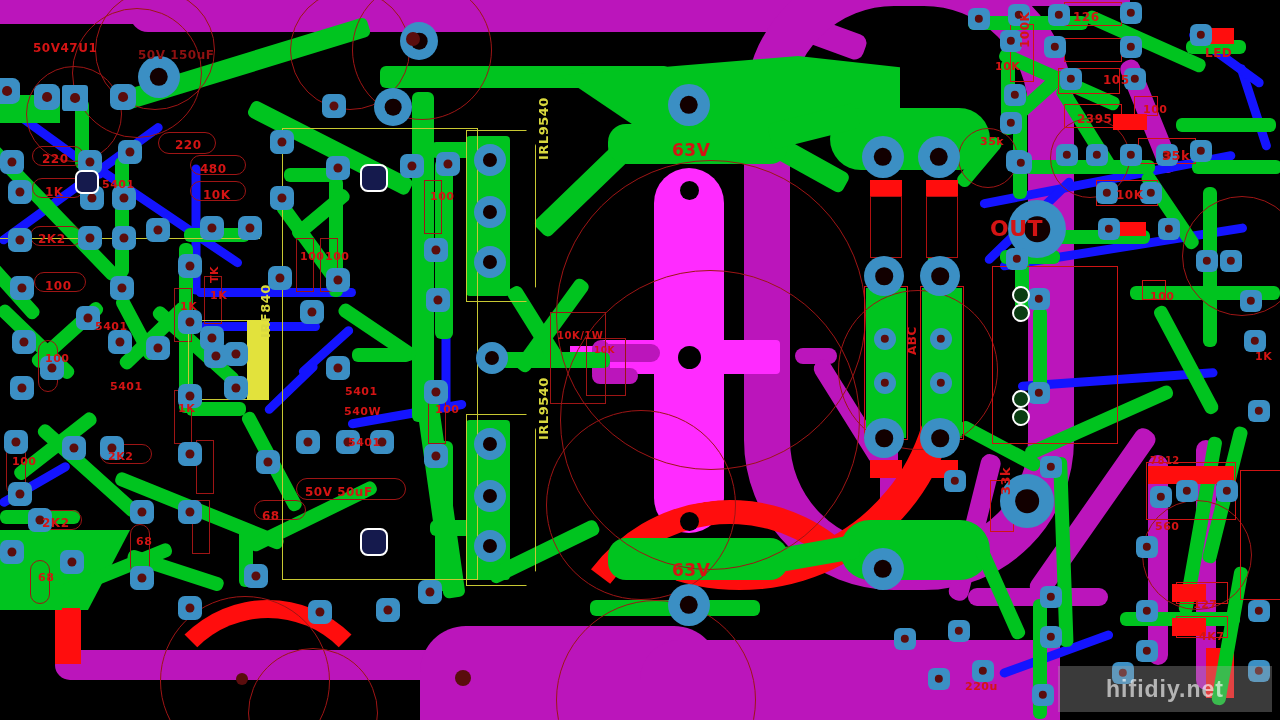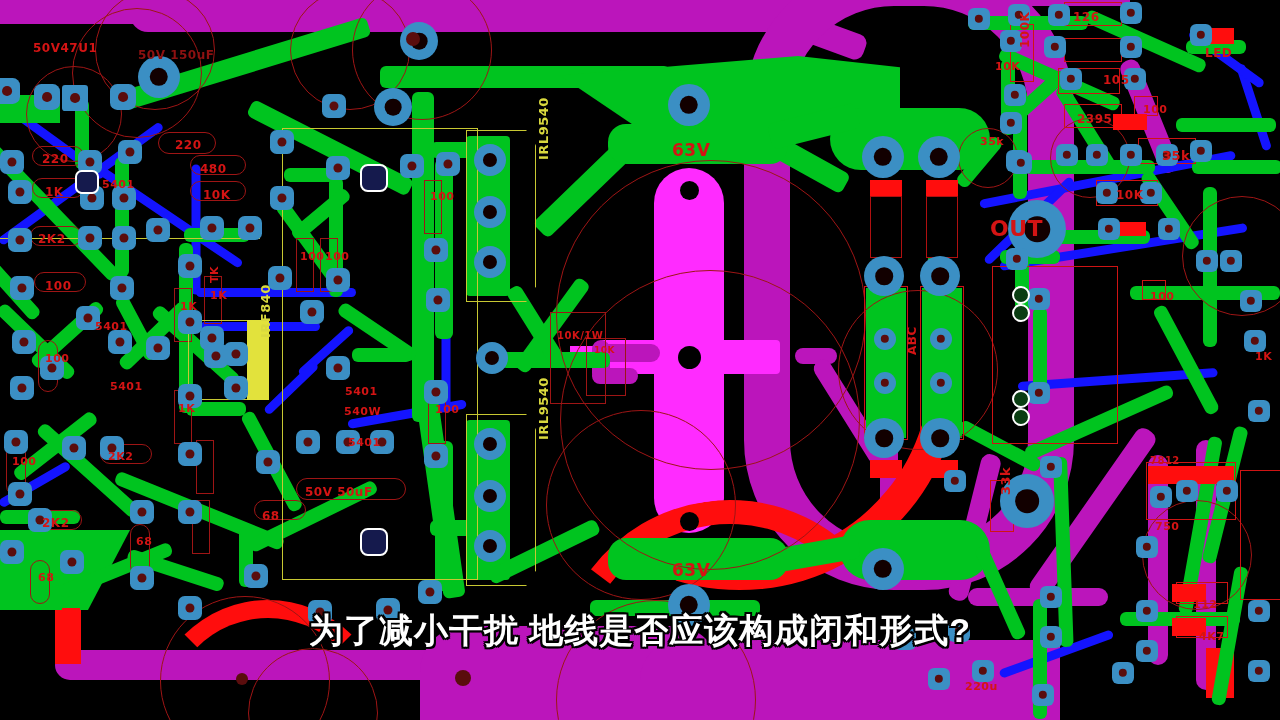--- a/index.html
+++ b/index.html
@@ -529,24 +529,26 @@
       <span class="lbl" style="left: 1018px; top: 48px; font-size: 12px; transform-origin: 0px 0px; transform: rotate(-90deg);">100K</span>
       <span class="lbl" style="left: 1103px; top: 73px; font-size: 12px; text-align: center;">105</span>
       <span class="lbl" style="left: 1077px; top: 112px; font-size: 12px;">2395</span>
       <span class="lbl" style="left: 1162px; top: 148px; font-size: 13px;">35k</span>
       <span class="lbl" style="left: 1116px; top: 188px; font-size: 12px;">10K</span>
       <span class="lbl" style="left: 980px; top: 135px; font-size: 11px;">35k</span>
       <span class="lbl" style="left: 995px; top: 60px; font-size: 11px;">10K</span>
       <span class="lbl" style="left: 1150px; top: 455px; font-size: 10px;">7812</span>
       <span class="lbl" style="left: 998px; top: 495px; font-size: 13px; transform-origin: 0px 0px; transform: rotate(-90deg);">33k</span>
       <span class="lbl" style="left: 1143px; top: 103px; font-size: 11px;">100</span>
-      <span class="lbl" style="left: 1155px; top: 520px; font-size: 11px;">750</span>
+      <span class="lbl" style="left: 1155px; top: 520px; font-size: 11px;">560</span>
       <span class="lbl" style="left: 1150px; top: 290px; font-size: 11px;">100</span>
-      <span class="lbl" style="left: 1193px; top: 598px; font-size: 11px;">112</span>
+      <span class="lbl" style="left: 1193px; top: 598px; font-size: 11px;">127</span>
       <span class="lbl" style="left: 965px; top: 680px; font-size: 11px;">220u</span>
       <span class="lbl" style="left: 1199px; top: 630px; font-size: 11px;">4K7</span>
       <span class="lbl" style="left: 1255px; top: 350px; font-size: 11px;">1K</span>
     </div>
 
-  <div id="subtitle">为了减小干扰 地线是否应该构成闭和形式?</div>
-
+
+  <div id="watermark">
+    <span>hifidiy.net</span>
+  </div>
 
 </div>
 
 </body></html>

